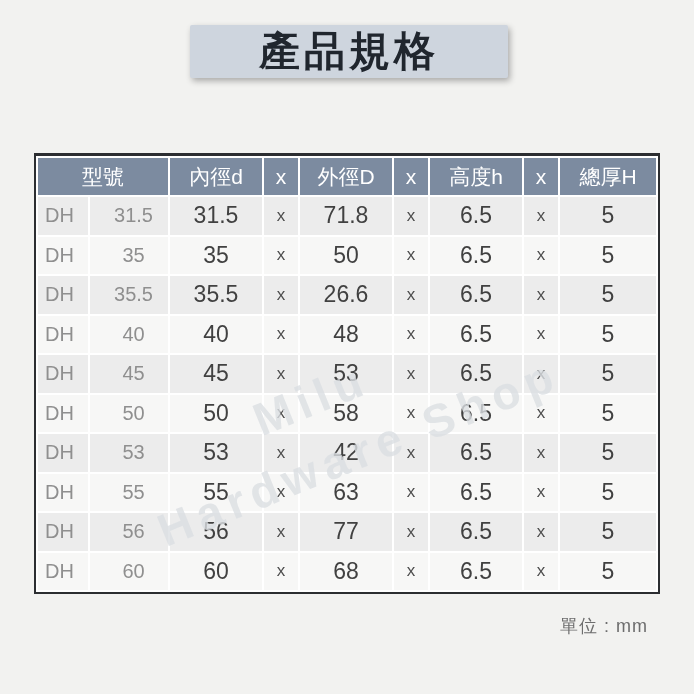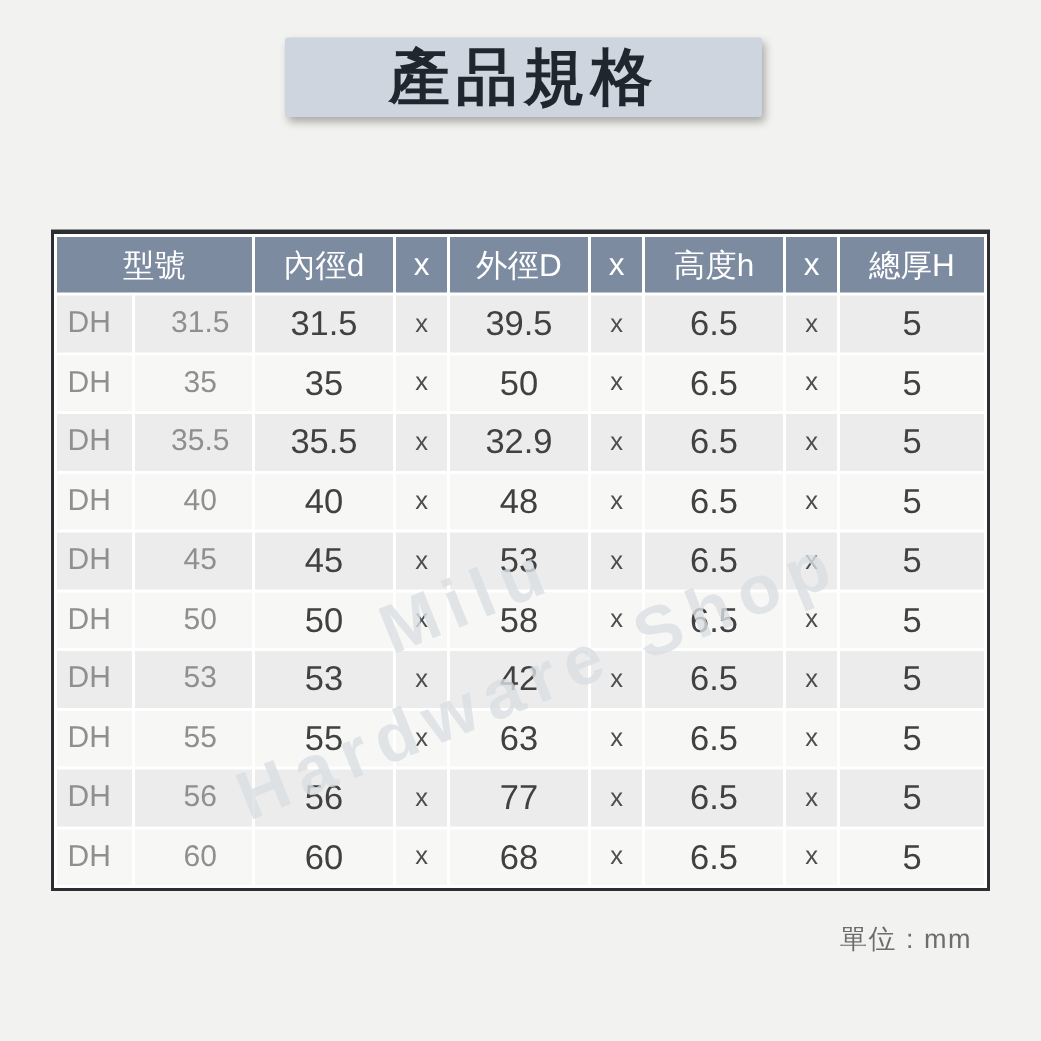--- a/index.html
+++ b/index.html
@@ -131,21 +131,21 @@
       <th>x</th>
       <th>總厚H</th>
     </tr>
   </thead>
   <tbody>
       <tr class="row-odd">
         <td class="cell-prefix">DH</td>
         <td class="cell-model">31.5</td>
         <td class="cell-value">31.5</td>
         <td class="cell-x">x</td>
-        <td class="cell-value">39.5</td>
+        <td class="cell-value">71.8</td>
         <td class="cell-x">x</td>
         <td class="cell-value">6.5</td>
         <td class="cell-x">x</td>
         <td class="cell-value">5</td>
       </tr>
       <tr class="row-even">
         <td class="cell-prefix">DH</td>
         <td class="cell-model">35</td>
         <td class="cell-value">35</td>
         <td class="cell-x">x</td>
@@ -153,21 +153,21 @@
         <td class="cell-x">x</td>
         <td class="cell-value">6.5</td>
         <td class="cell-x">x</td>
         <td class="cell-value">5</td>
       </tr>
       <tr class="row-odd">
         <td class="cell-prefix">DH</td>
         <td class="cell-model">35.5</td>
         <td class="cell-value">35.5</td>
         <td class="cell-x">x</td>
-        <td class="cell-value">32.9</td>
+        <td class="cell-value">26.6</td>
         <td class="cell-x">x</td>
         <td class="cell-value">6.5</td>
         <td class="cell-x">x</td>
         <td class="cell-value">5</td>
       </tr>
       <tr class="row-even">
         <td class="cell-prefix">DH</td>
         <td class="cell-model">40</td>
         <td class="cell-value">40</td>
         <td class="cell-x">x</td>

